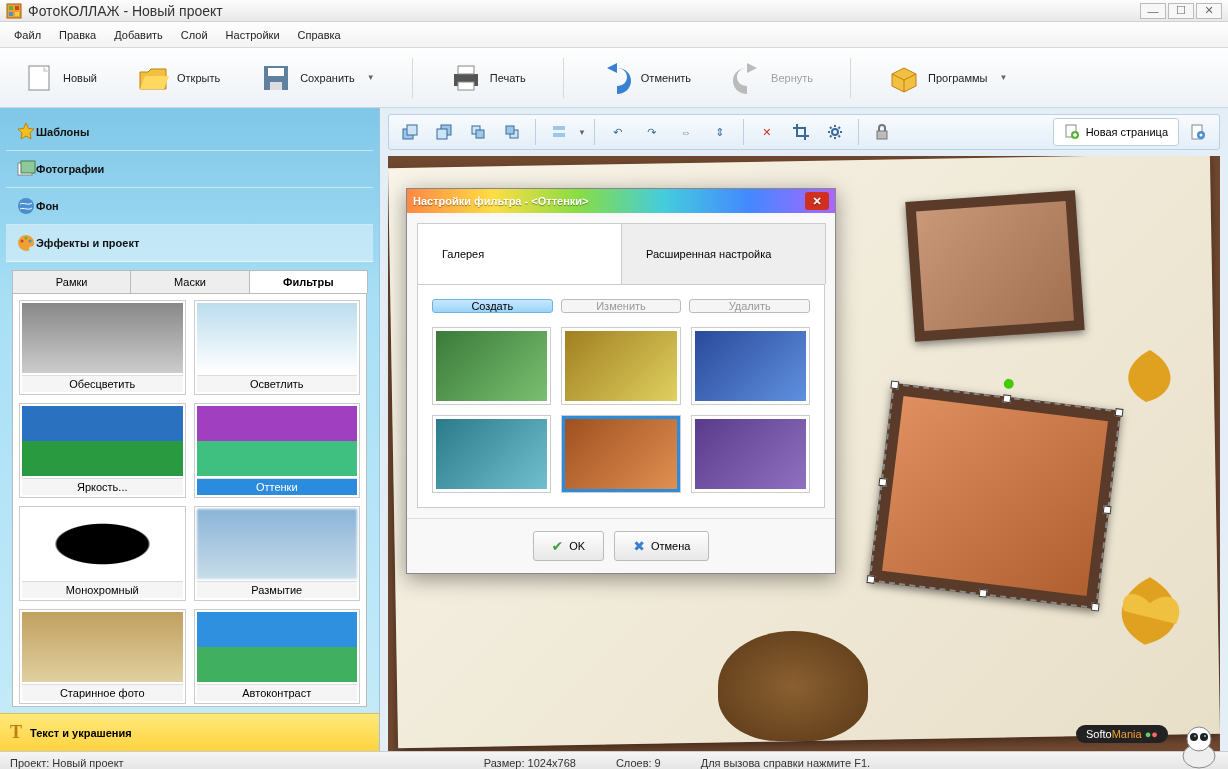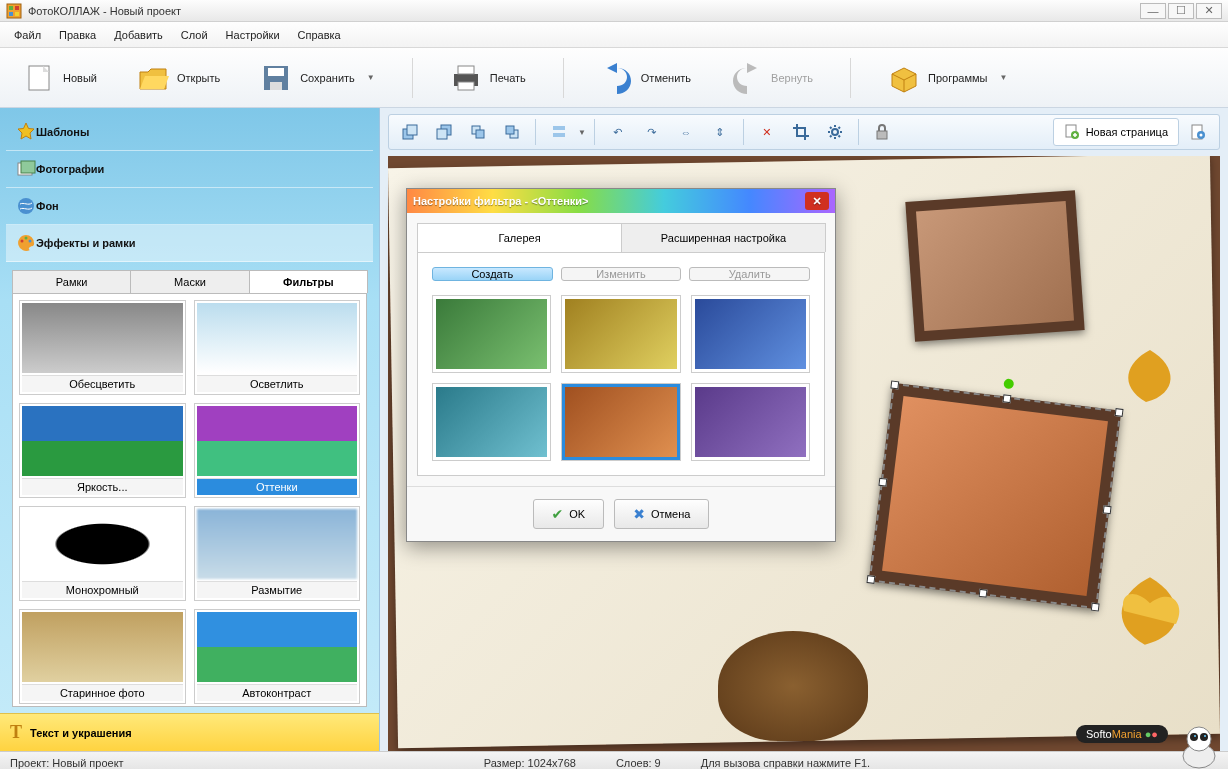--- a/index.html
+++ b/index.html
@@ -1,21 +1,21 @@
 <!DOCTYPE html>
 <html><head>
 <meta charset="utf-8">
 <style>
 * { box-sizing: border-box; margin: 0; padding: 0; font-family: Tahoma, Arial, sans-serif; font-size: 11px; }
 body { background: #f0f0f0; width: 1228px; height: 769px; overflow: hidden; position: relative; }
 
 
 .titlebar { height: 22px; background: linear-gradient(#fdfdfd,#e8e8e8); border-bottom: 1px solid #d0d0d0; display:flex; align-items:center; padding: 0 6px; }
 .titlebar .icon { width:16px; height:16px; margin-right:6px; }
-.titlebar .title { flex:1; color:#333; font-size:11px; }
+.titlebar .title { flex:1; color:#333; font-size:14px; }
 .winbtns { display:flex; gap:2px; }
 .winbtn { width:26px; height:16px; border:1px solid #bbb; background:#f7f7f7; display:flex; align-items:center; justify-content:center; color:#666; }
 
 
 .menubar { height:26px; background: linear-gradient(#fefefe,#f3f3f3); border-bottom:1px solid #d8d8d8; display:flex; align-items:center; padding:0 6px; gap:2px; }
 .menuitem { padding:3px 8px; color:#222; }
 
 
 .toolbar { height:60px; background: linear-gradient(#fefefe,#eef2f6); border-bottom:1px solid #cbd6e2; display:flex; align-items:center; padding:0 12px; gap:18px; }
 .tb-btn { display:flex; align-items:center; gap:8px; padding:6px 10px; border:1px solid transparent; border-radius:3px; color:#222; }
@@ -62,21 +62,21 @@
 .leaf { position:absolute; width:80px; height:60px; }
 .leaf svg { width:100%; height:100%; }
 
 
 .modal { position:absolute; left:406px; top:188px; width:430px; background:#fff; border:1px solid #888; box-shadow:0 5px 20px rgba(0,0,0,0.4); }
 .modal-title { height:24px; background:linear-gradient(90deg,#ff8844,#ffdd44,#88dd44,#44ccdd,#4488ff,#aa66ff); display:flex; align-items:center; padding:0 6px; color:#fff; font-weight:bold; text-shadow:0 1px 1px rgba(0,0,0,0.4); }
 .modal-title .t { flex:1; }
 .modal-close { width:24px; height:18px; background:#d03020; border-radius:3px; display:flex; align-items:center; justify-content:center; color:#fff; cursor:pointer; }
 .modal-body { padding:10px; background:#f8f8f8; }
 .modal-tabs { display:flex; border-bottom:1px solid #ccc; }
-.modal-tab { flex:1; padding:8px; text-align:center; border:1px solid #ccc; border-bottom:none; background:#eee; margin-right:-1px; cursor:pointer;}
+.modal-tab { flex:1; padding:24px; border:1px solid #ccc; border-bottom:none; background:#eee; margin-right:-1px; cursor:pointer;}
 .modal-tab.active { background:#fff; }
 .modal-panel { border:1px solid #ccc; border-top:none; padding:14px; background:#fff; }
 .modal-actions { display:flex; gap:8px; margin-bottom:14px; }
 .modal-actions .mbtn { flex:1; text-align:center; border:1px solid #bbb; border-radius:3px; background:#f5f5f5; cursor:pointer;}
 .modal-actions .mbtn.primary { background:linear-gradient(#c8e8ff,#9ad4f7); border-color:#6fb4e0; }
 .modal-actions .mbtn.dis { color:#999; }
 .preset-grid { display:grid; grid-template-columns:1fr 1fr 1fr; gap:10px; }
 .preset { border:1px solid #ccc; background:#fff; padding:3px; cursor:pointer;}
 .preset .pimg { width:100%; height:70px; }
 .preset.selected { background:#2b8cde; }
@@ -222,21 +222,21 @@
     </div>
     <div class="side-sect active">
       <span class="s-ico">
           <svg viewBox="0 0 20 20">
             <path d="M10 2a8 8 0 1 0 4 15c-3-1 0-4 3-4a3 3 0 0 0 1-3 8 8 0 0 0-8-8z" fill="#f0a030"></path>
             <circle cx="6" cy="8" r="1.5" fill="#d04030"></circle>
             <circle cx="10" cy="5" r="1.5" fill="#60b040"></circle>
             <circle cx="14" cy="8" r="1.5" fill="#4a90d0"></circle>
           </svg>
         </span>
-      <span>Эффекты и рамки</span>
+      <span>Эффекты и проект</span>
     </div>
 
     <div class="side-tabs">
       <div class="side-tab">Рамки</div>
       <div class="side-tab">Маски</div>
       <div class="side-tab active">Фильтры</div>
     </div>
 
     <div class="filter-grid">
       <div class="filter-item">

